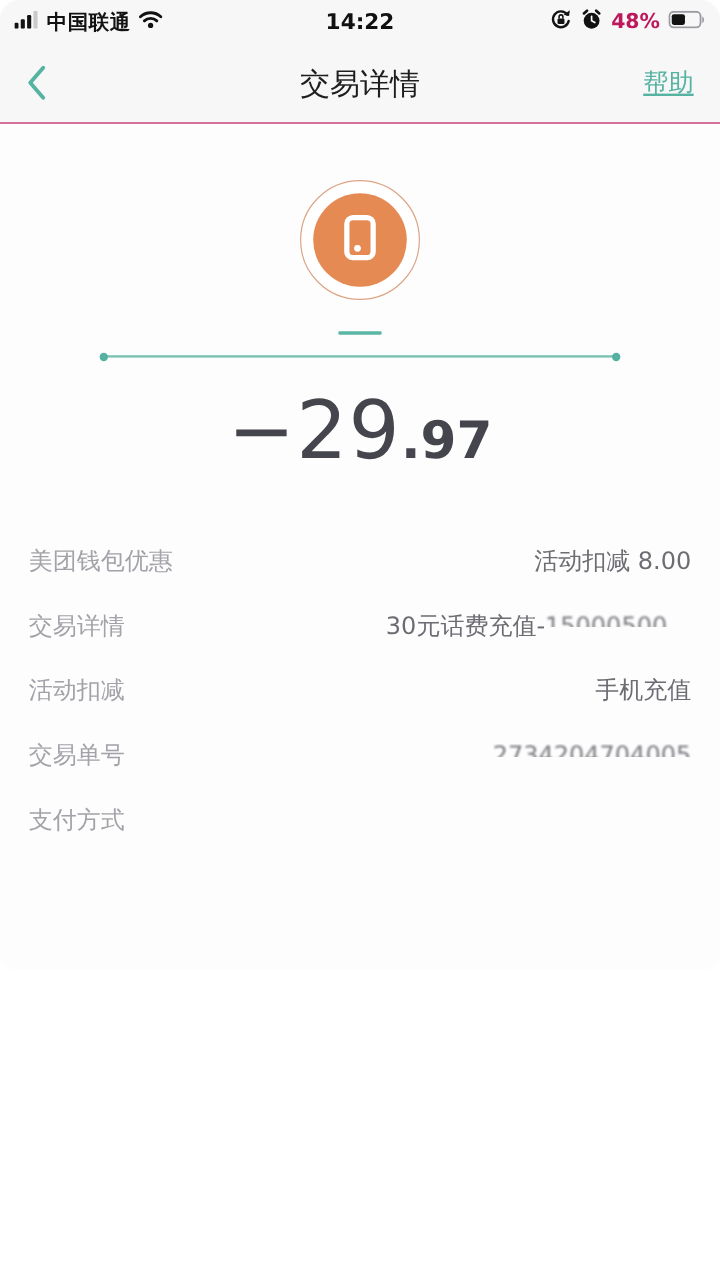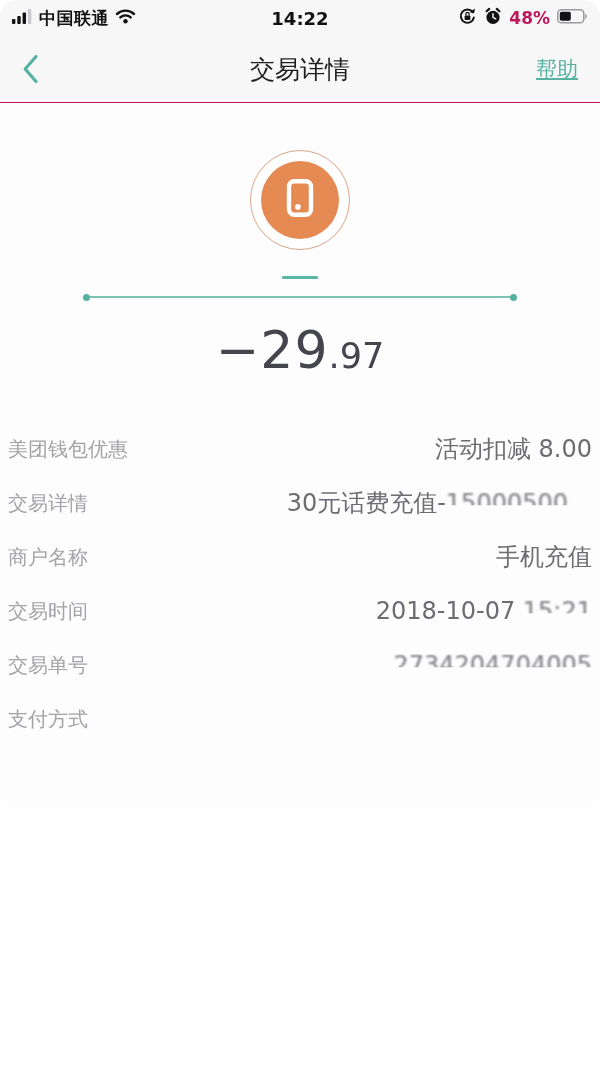--- a/index.html
+++ b/index.html
@@ -22,28 +22,28 @@
   
   .hero{background:#fdfdfd;}
   .icon-outer{width:100px;height:100px;border-radius:50%;background:#ffffff;border:1px solid #dda océan;border:1px solid #dda486;margin:47px auto 0;display:flex;align-items:center;justify-content:center;box-sizing:border-box;}
   .icon-inner{width:78px;height:78px;border-radius:50%;background:#e68a54;display:flex;align-items:center;justify-content:center;}
   .dash{width:36px;height:3px;background:#5bb7a5;margin:26px auto 0;border-radius:1px;}
   .rule{height:2px;background:#7cc2b3;margin:17px 86px 0;position:relative;}
   .rule::before,.rule::after{content:"";position:absolute;width:7px;height:7px;border-radius:50%;background:#55b1a0;top:-2.5px;}
   .rule::before{left:-3px;}
   .rule::after{right:-3px;}
   .amount{text-align:center;margin-top:22px;color:#45454d;white-space:nowrap;}
-  .amt-main{font-size:52px;font-weight:400;letter-spacing:1px;}
-  .amt-frac{font-size:35px;font-weight:400;}
+  .amt-main{font-size:67px;font-weight:400;letter-spacing:1px;}
+  .amt-frac{font-size:43px;font-weight:700;}
 
   
   .details{margin-top:42px;}
-  .row{display:flex;justify-content:space-between;align-items:center;height:54px;padding:0 8px;}
+  .row{display:flex;justify-content:space-between;align-items:center;height:54px;padding:0 24px;}
   .row-label{font-size:20px;color:#a2a2a8;}
-  .row-value{font-size:24px;color:#6c6c73;text-align:right;white-space:nowrap;}
+  .row-value{font-size:20px;color:#6c6c73;text-align:right;white-space:nowrap;}
   .redacted{display:inline-block;filter:blur(1px);clip-path:inset(12% 0 42% 0);opacity:.9;}
 </style>
 </head>
 <body>
 
 <div class="screen">
 
   <div class="statusbar">
     <div class="sb-left">
       <span>
@@ -126,29 +126,25 @@
       <span class="row-label">美团钱包优惠</span>
       <span class="row-value"><span>活动扣减 8.00</span><span class="redacted"></span></span>
     </div>
 
     <div class="row">
       <span class="row-label">交易详情</span>
       <span class="row-value"><span>30元话费充值-</span><span class="redacted">15000500…</span></span>
     </div>
 
     <div class="row">
-      <span class="row-label">商户名称</span>
+      <span class="row-label">活动扣减</span>
       <span class="row-value"><span>手机充值</span><span class="redacted"></span></span>
     </div>
 
 
-    <div class="row">
-      <span class="row-label">交易时间</span>
-      <span class="row-value"><span>2018-10-07 </span><span class="redacted">15:21</span></span>
-    </div>
 
     <div class="row">
       <span class="row-label">交易单号</span>
       <span class="row-value"><span></span><span class="redacted">2734204704005</span></span>
     </div>
 
     <div class="row">
       <span class="row-label">支付方式</span>
     </div>
 

